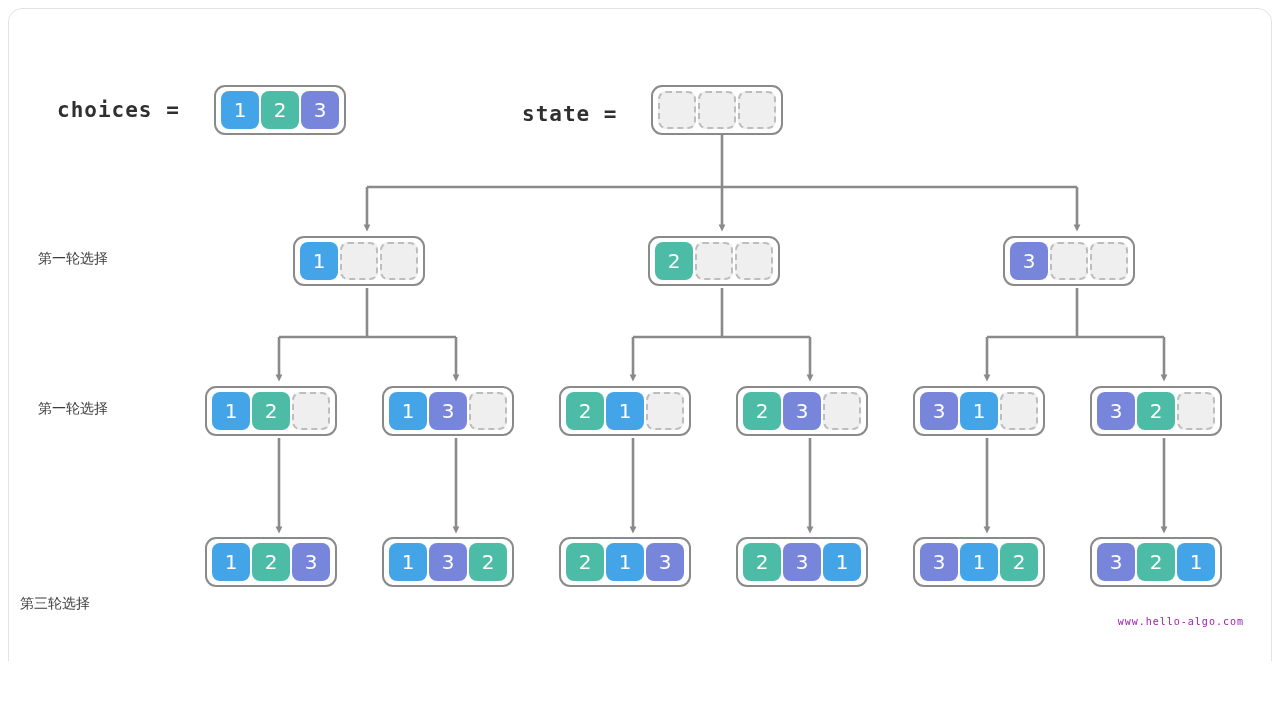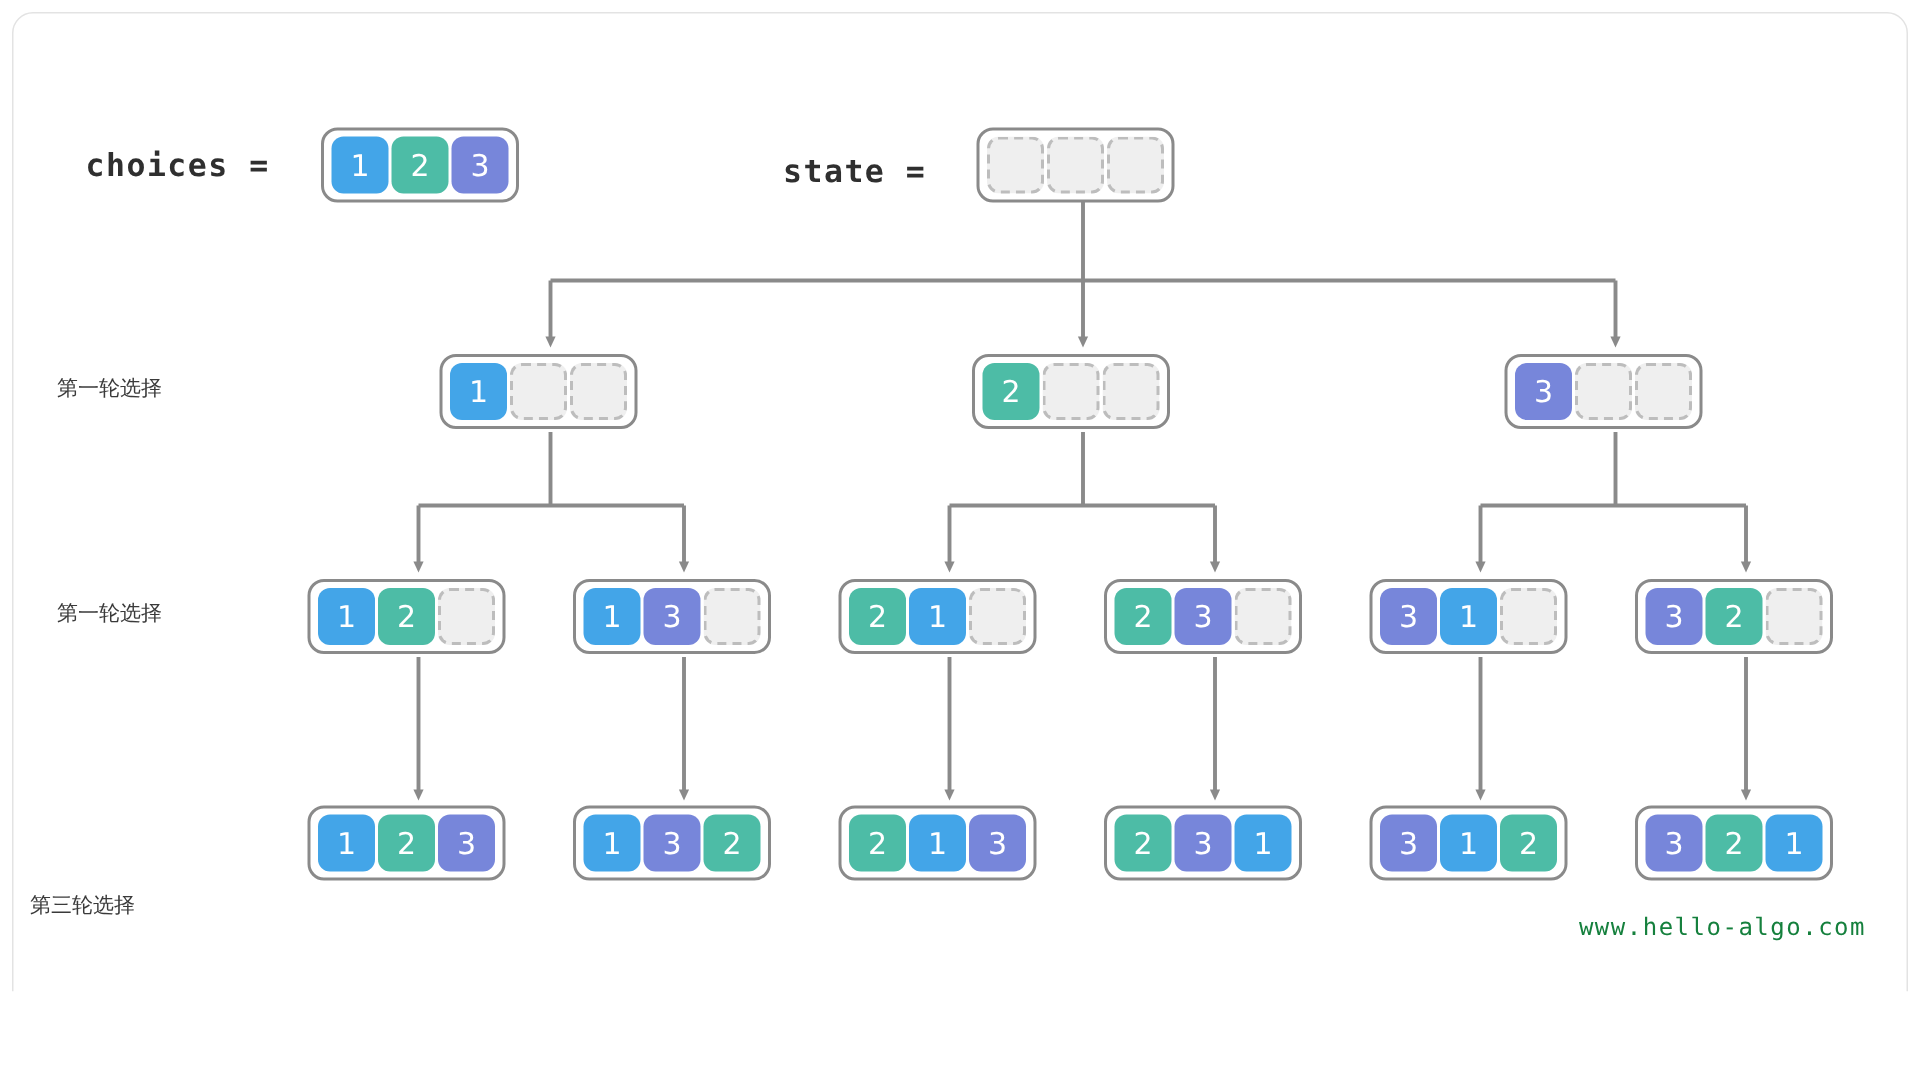--- a/index.html
+++ b/index.html
@@ -48,22 +48,22 @@
     font-family: "DejaVu Sans", sans-serif;
     font-size: 14px;
     color: #3a3a3a;
     white-space: nowrap;
   }
   .watermark {
     position: absolute;
     right: 36px;
     bottom: 34px;
     font-family: "DejaVu Sans Mono", monospace;
-    font-size: 16px;
-    color: #15803d;
+    font-size: 10px;
+    color: #a21caf;
     letter-spacing: 1px;
     white-space: nowrap;
   }
   
   .array {
     position: absolute;
     display: flex;
     align-items: center;
     padding: 4px;
     border: 2.5px solid #8a8a8a;

